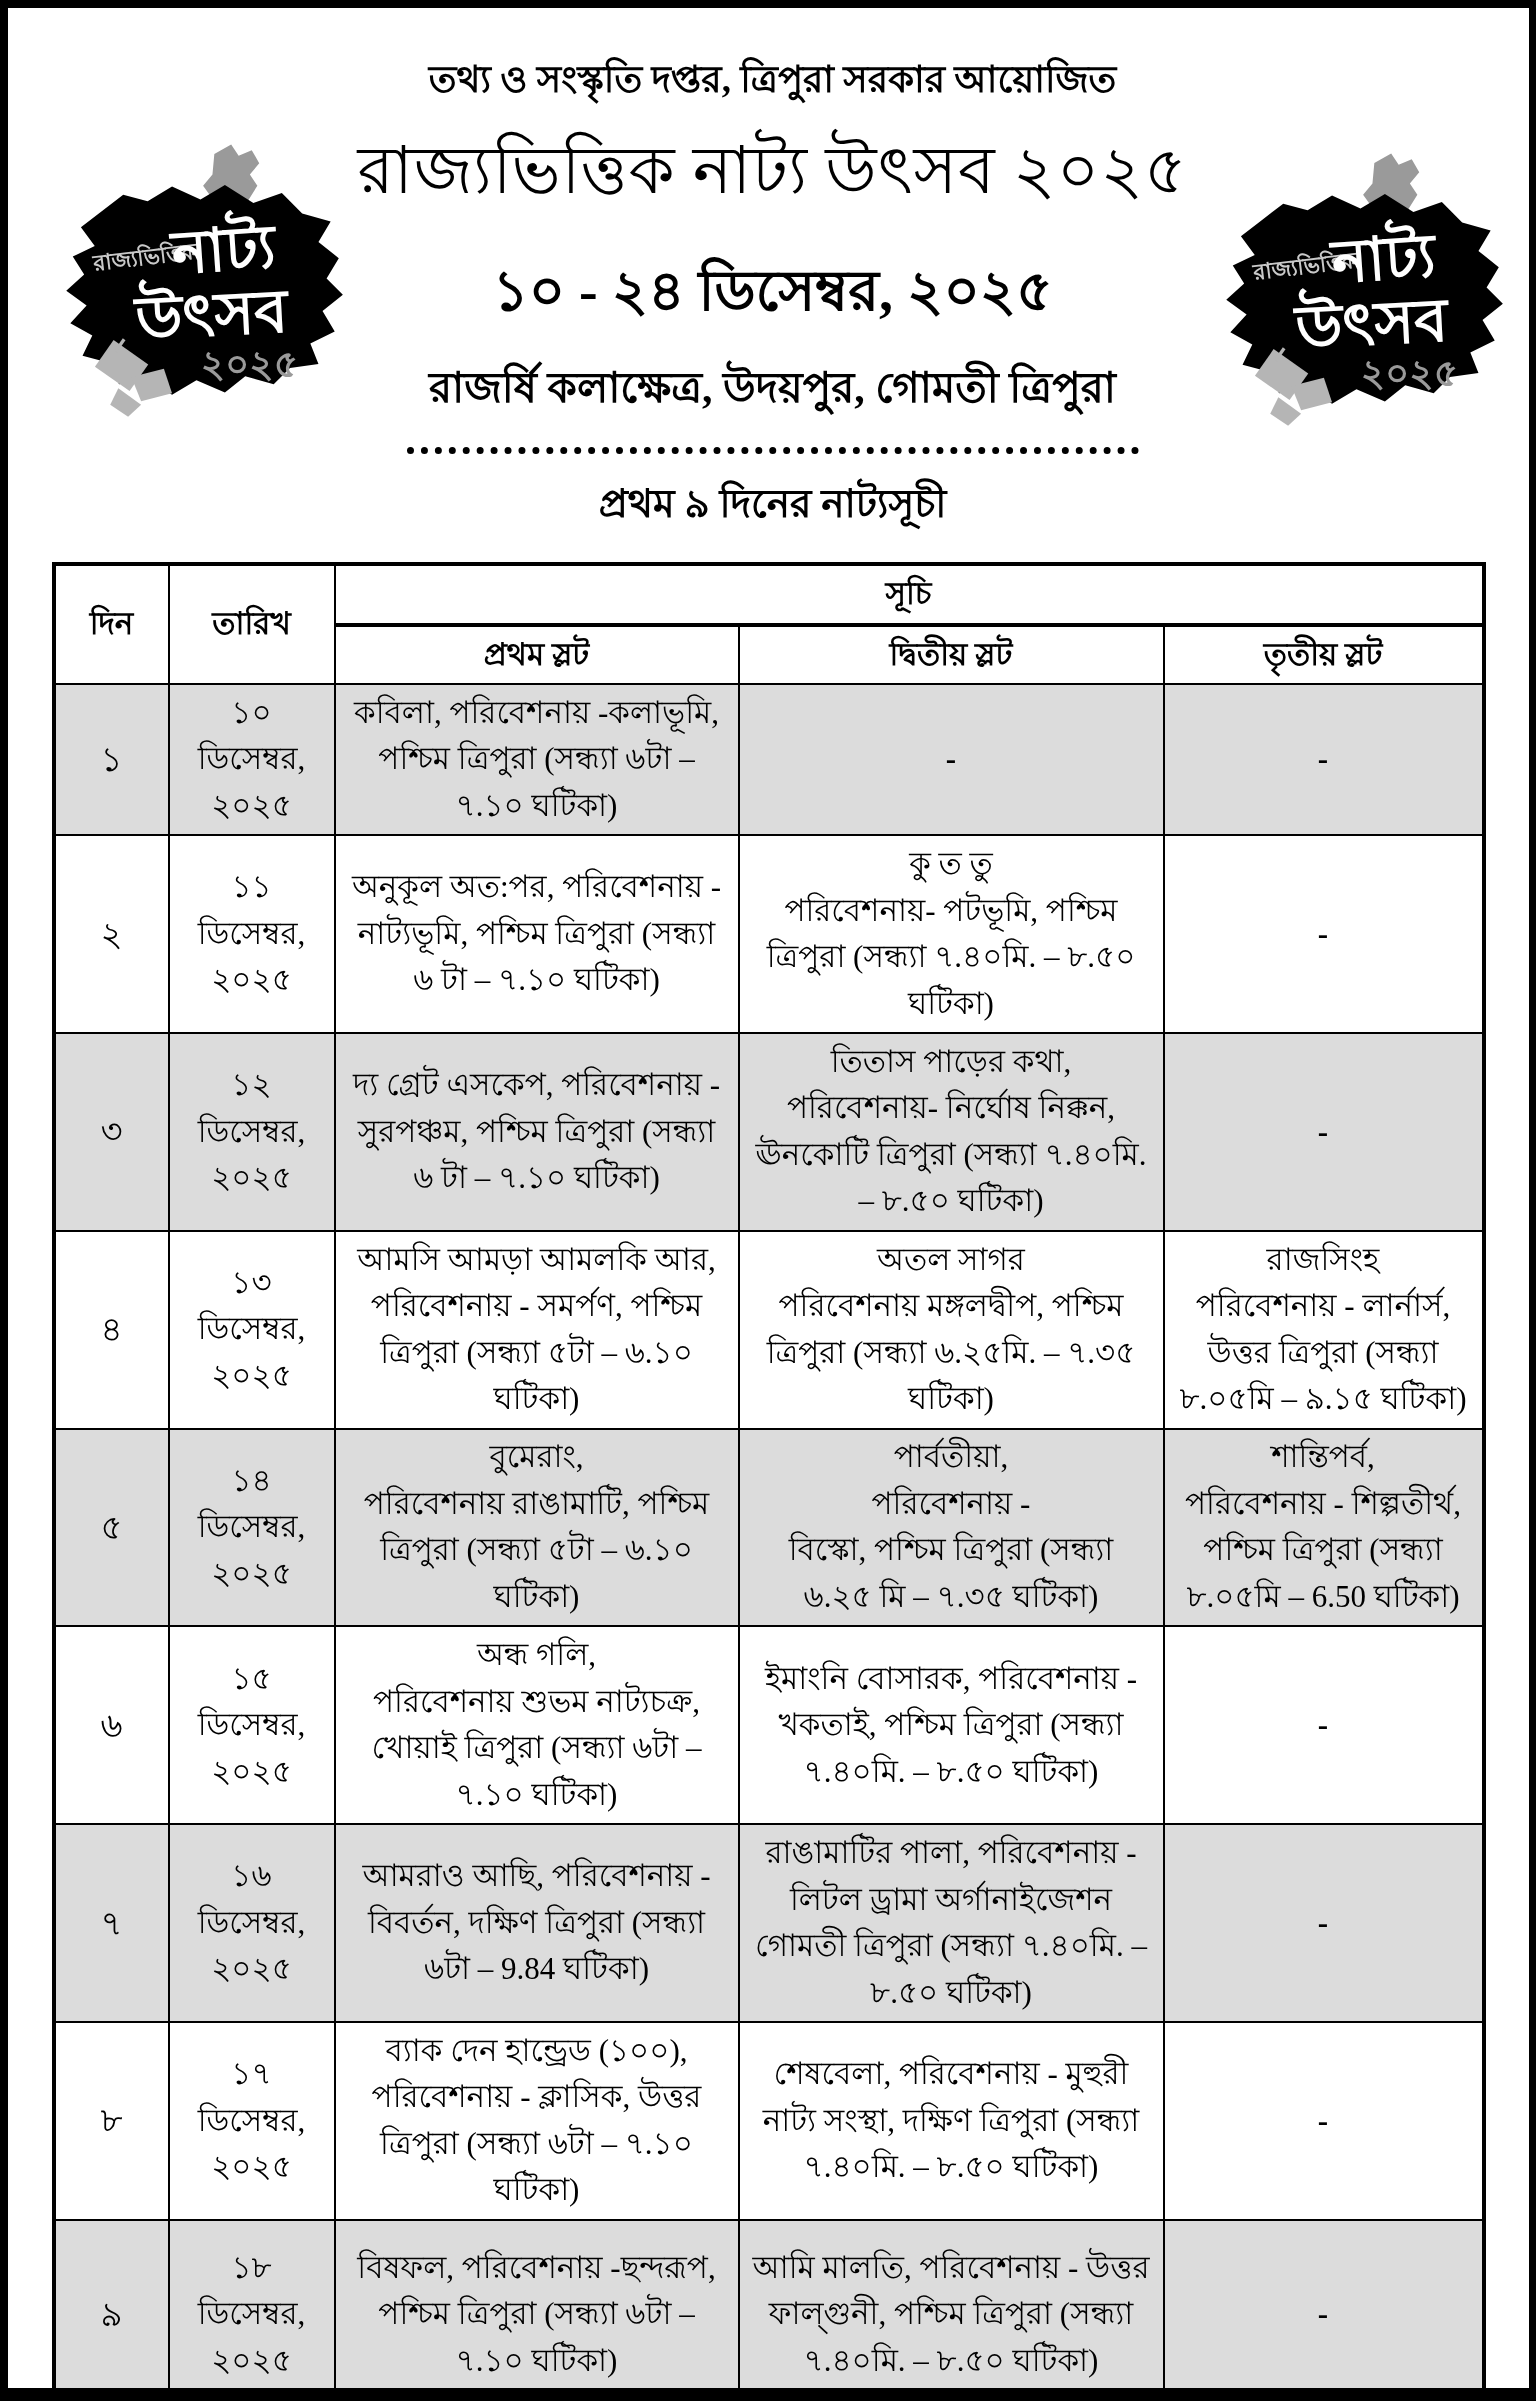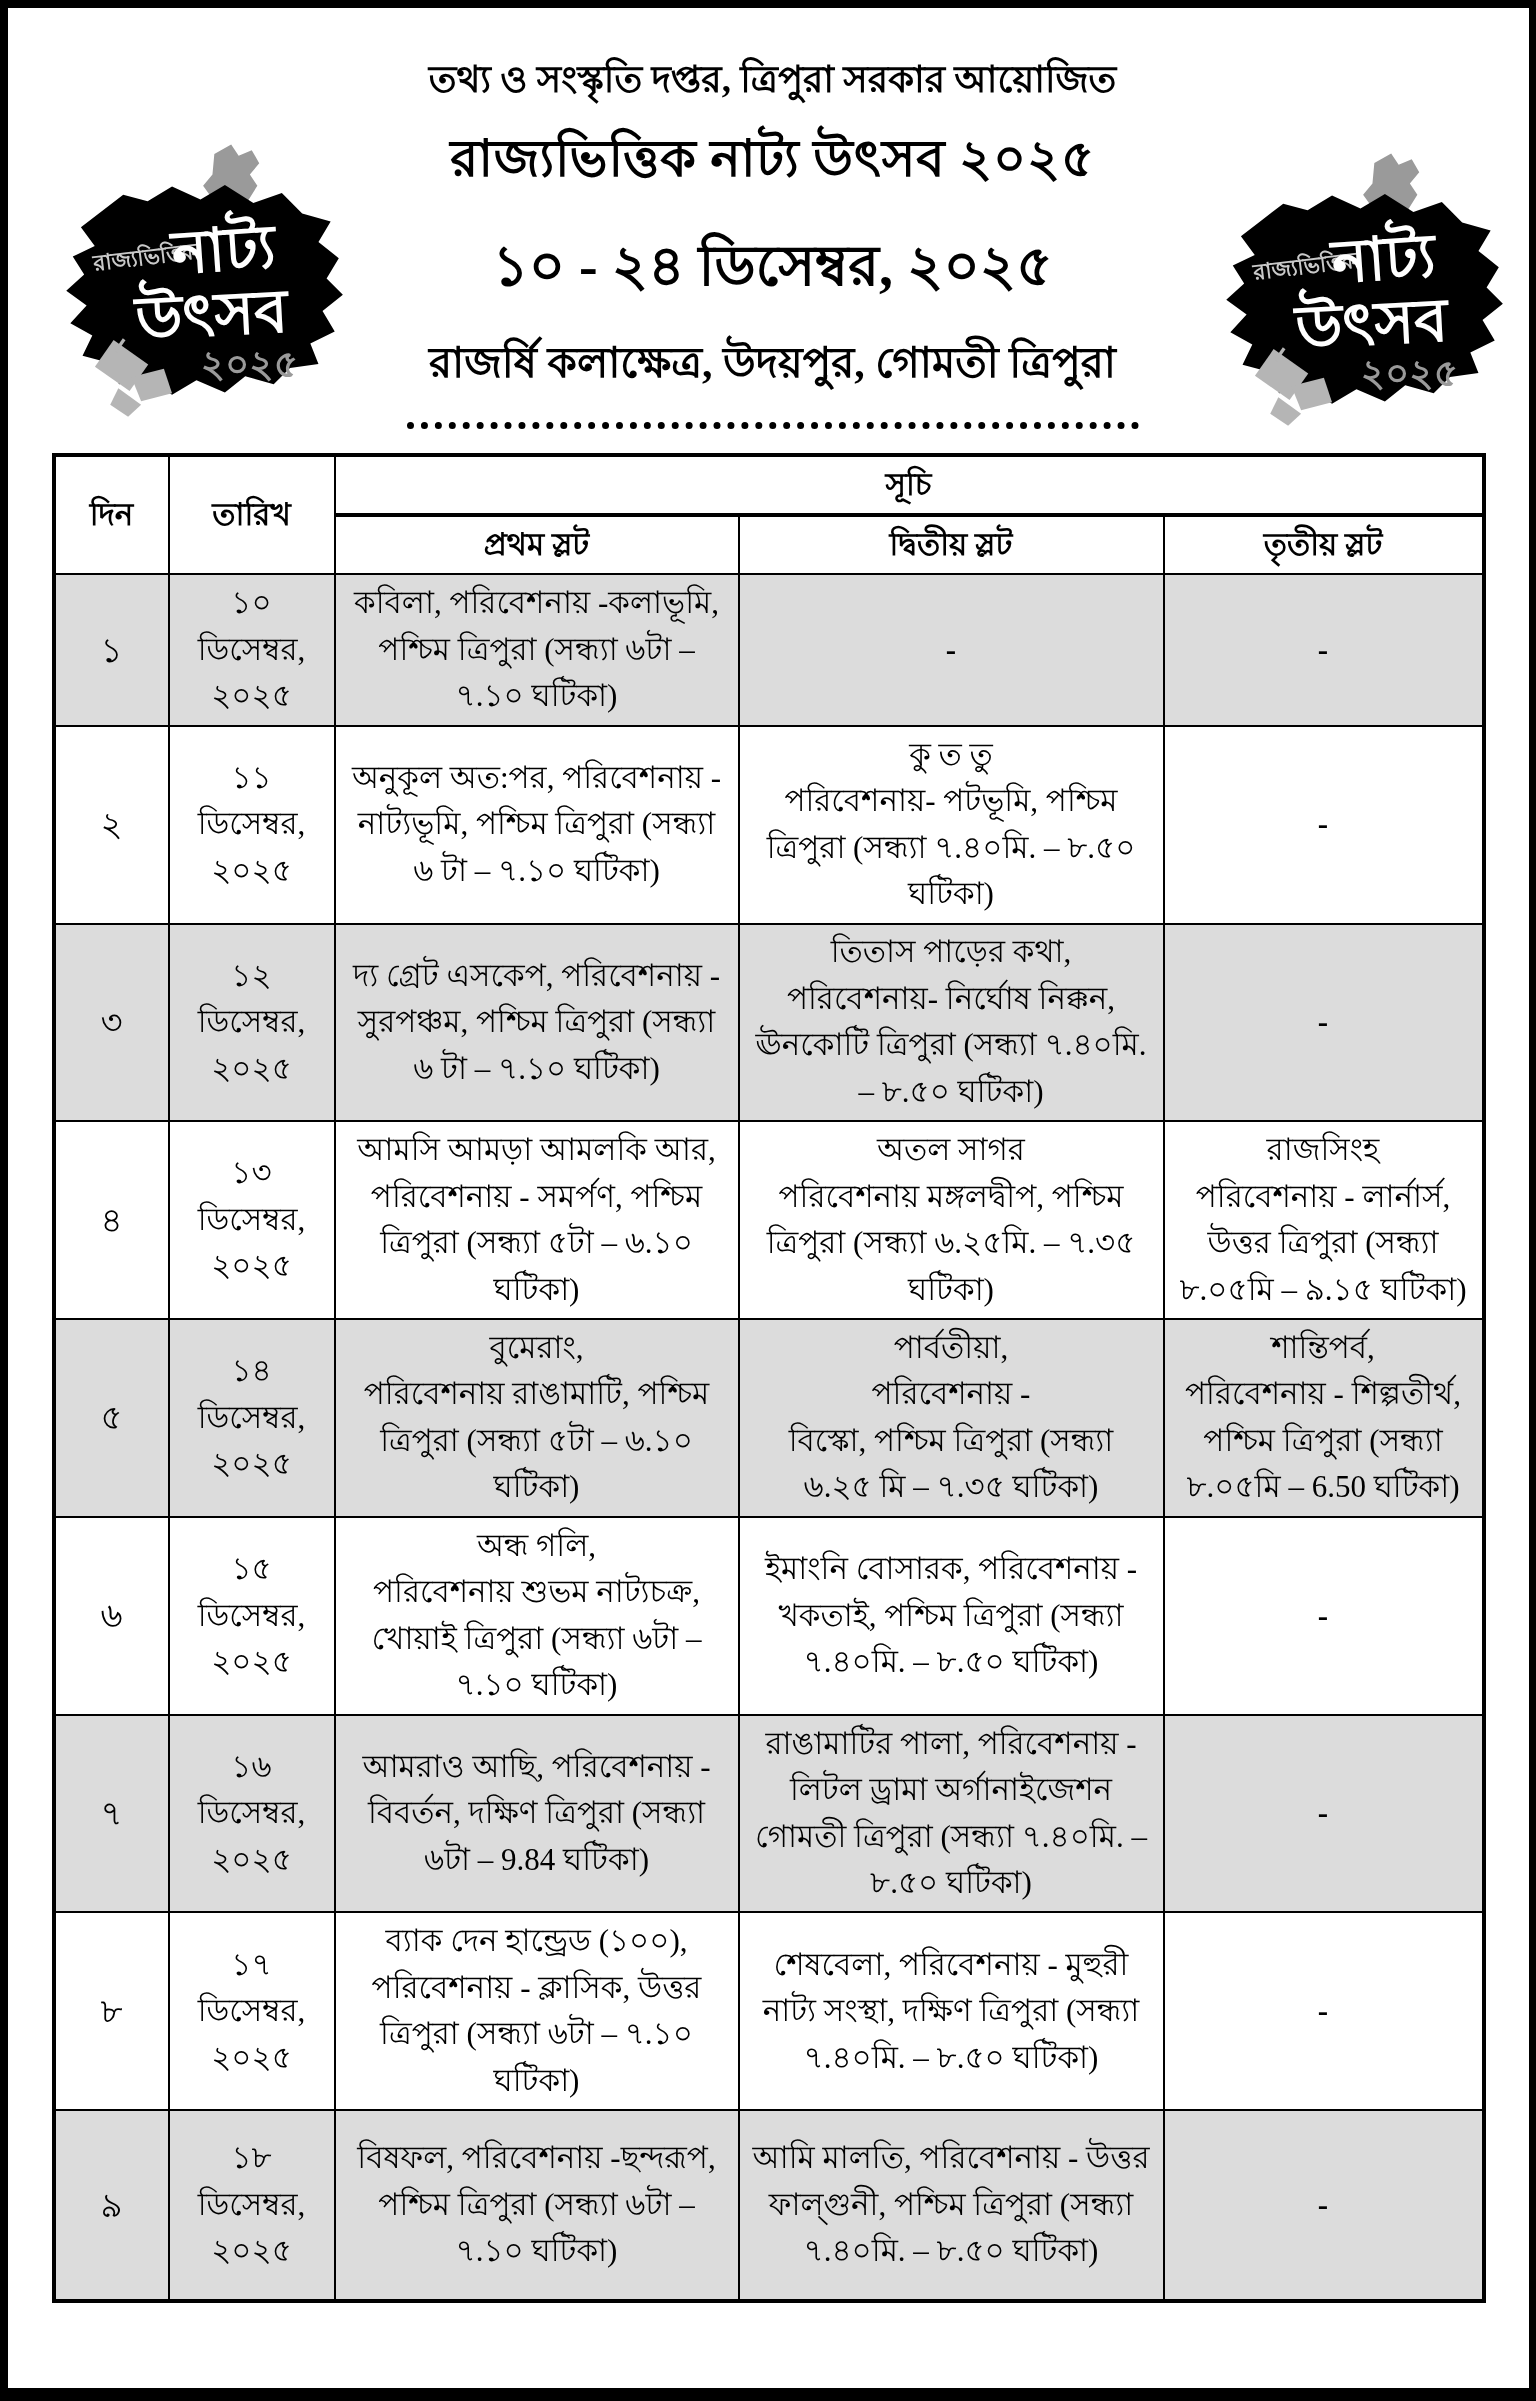--- a/index.html
+++ b/index.html
@@ -10,21 +10,21 @@
     background:#fff;
     border:8.1px solid #000;
     border-bottom-width:13px;
     font-family:"Liberation Serif", serif;
     color:#000;
     overflow:hidden;
   }
   
   .header{ text-align:center;padding-left:8px; }
   .org-line{ margin-top:42px; font-size:37px; font-weight:bold; }
-  .main-title{ margin-top:6.5px; font-size:51px; font-weight:bold; letter-spacing:0.8px; }
+  .main-title{ margin-top:6.5px; font-size:66px; font-weight:normal; letter-spacing:0.8px; }
   .date-line{ margin-top:18px; font-size:56px; font-weight:bold; }
   .venue-line{ margin-top:13px; font-size:42px; font-weight:bold; }
   .dotted-sep{ width:732px; margin:21px auto 0; border-bottom:7.3px dotted #000; height:0; }
   .subtitle{ margin-top:19.5px; font-size:39px; font-weight:bold; }
 
   
   .logo{ position:absolute; width:301px; height:281px; }
   .logo-left{ left:42px; top:128px; }
   .logo-right{ left:1202px; top:137px; }
 
@@ -103,20 +103,21 @@
       <text x="245" y="296" font-size="46" fill="#9a9a9a" font-weight="bold" text-anchor="middle">২০২৫</text>
     </svg>
   </div>
 
   <div class="header">
     <div class="org-line">তথ্য ও সংস্কৃতি দপ্তর, ত্রিপুরা সরকার আয়োজিত</div>
     <div class="main-title">রাজ্যভিত্তিক নাট্য উৎসব ২০২৫</div>
     <div class="date-line">১০ - ২৪ ডিসেম্বর, ২০২৫</div>
     <div class="venue-line">রাজর্ষি কলাক্ষেত্র, উদয়পুর, গোমতী ত্রিপুরা</div>
     <div class="dotted-sep"></div>
+    <div class="subtitle">প্রথম ৯ দিনের নাট্যসূচী</div>
   </div>
 
   <table class="schedule">
     <colgroup>
       <col style="width:115px">
         <col style="width:166px">
         <col style="width:404px">
       <col style="width:425px">
         <col style="width:320px">
     </colgroup>

